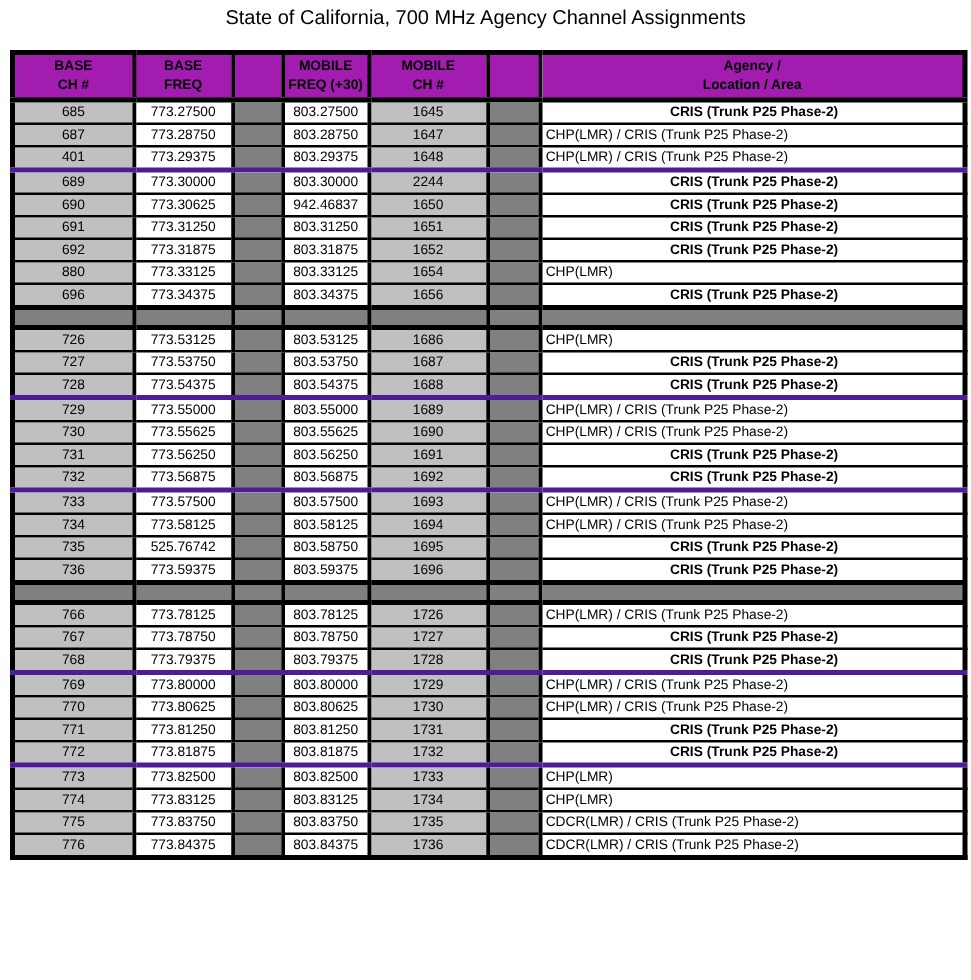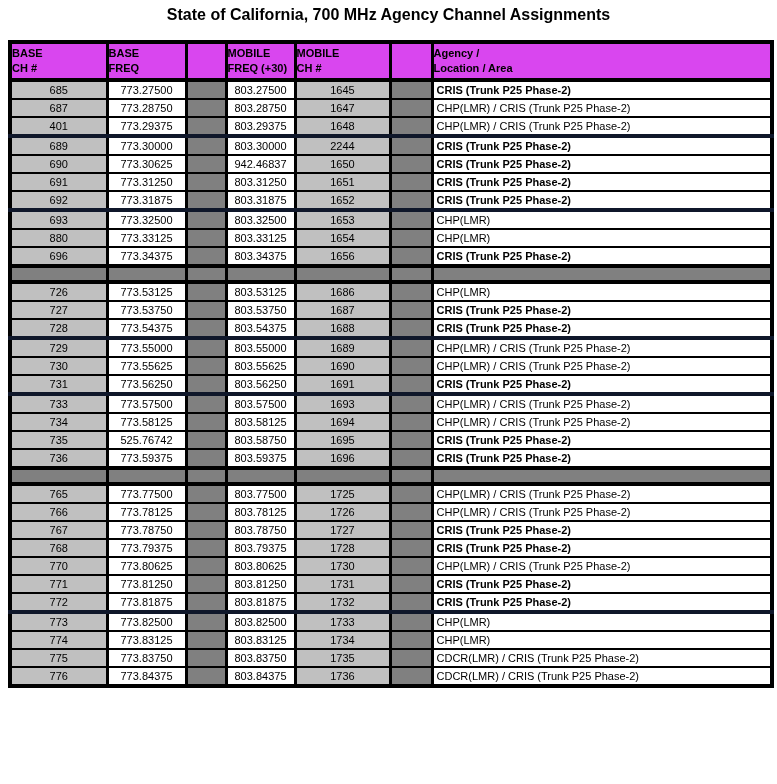--- a/index.html
+++ b/index.html
@@ -7,36 +7,36 @@
     padding: 0;
     background: #ffffff;
     width: 777px;
     height: 784px;
     font-family: "Liberation Sans", sans-serif;
     color: #000;
   }
   .title {
     text-align: center;
     font-size: 16px;
-    font-weight: 700;
+    font-weight: 400;
     padding-top: 6px;
     letter-spacing: 0px;
   }
   table.assign {
     border-collapse: collapse;
     table-layout: fixed;
     width: 762px;
     margin: 16px 0 0 8px;
     border: 4px solid #000;
   }
   th {
-    background: #d946ef;
+    background: #a21caf;
     font-size: 11px;
     font-weight: bold;
-    text-align: left;
+    text-align: center;
     vertical-align: middle;
     border-left: 3px solid #000;
     border-right: 3px solid #000;
     border-top: 4px solid #000;
     border-bottom: 4px solid #000;
     padding: 2px 0;
     line-height: 15px;
     overflow: hidden;
   }
   td {
@@ -54,22 +54,22 @@
     white-space: nowrap;
   }
   td.gray  { background: #C0C0C0; }
   td.white { background: #ffffff; }
   td.dark  { background: #808080; }
   td.agency {
     background: #ffffff;
     text-align: left;
     padding-left: 3px;
   }
-  td.agency.bold { font-weight: bold; }
-  tr.thick-top td { border-top: 4px solid #0f172a; }
+  td.agency.bold { font-weight: bold; text-align: center; }
+  tr.thick-top td { border-top: 4px solid #4c1d95; }
   tr.sep-row td {
     background: #808080;
     height: 12px;
     border-top: 4px solid #000;
     border-bottom: 4px solid #000;
   }
 </style>
 </head>
 <body>
 
@@ -174,29 +174,20 @@
       </tr>
       <tr>
         <td class="gray">692</td>
         <td class="white">773.31875</td>
         <td class="dark"></td>
         <td class="white">803.31875</td>
         <td class="gray">1652</td>
         <td class="dark"></td>
         <td class="agency bold">CRIS (Trunk P25 Phase-2)</td>
       </tr>
-      <tr class="thick-top">
-        <td class="gray">693</td>
-        <td class="white">773.32500</td>
-        <td class="dark"></td>
-        <td class="white">803.32500</td>
-        <td class="gray">1653</td>
-        <td class="dark"></td>
-        <td class="agency">CHP(LMR)</td>
-      </tr>
       <tr>
         <td class="gray">880</td>
         <td class="white">773.33125</td>
         <td class="dark"></td>
         <td class="white">803.33125</td>
         <td class="gray">1654</td>
         <td class="dark"></td>
         <td class="agency">CHP(LMR)</td>
       </tr>
       <tr>
@@ -264,20 +255,29 @@
       </tr>
       <tr>
         <td class="gray">731</td>
         <td class="white">773.56250</td>
         <td class="dark"></td>
         <td class="white">803.56250</td>
         <td class="gray">1691</td>
         <td class="dark"></td>
         <td class="agency bold">CRIS (Trunk P25 Phase-2)</td>
       </tr>
+      <tr>
+        <td class="gray">732</td>
+        <td class="white">773.56875</td>
+        <td class="dark"></td>
+        <td class="white">803.56875</td>
+        <td class="gray">1692</td>
+        <td class="dark"></td>
+        <td class="agency bold">CRIS (Trunk P25 Phase-2)</td>
+      </tr>
       <tr class="thick-top">
         <td class="gray">733</td>
         <td class="white">773.57500</td>
         <td class="dark"></td>
         <td class="white">803.57500</td>
         <td class="gray">1693</td>
         <td class="dark"></td>
         <td class="agency">CHP(LMR) / CRIS (Trunk P25 Phase-2)</td>
       </tr>
       <tr>
@@ -310,29 +310,20 @@
       <tr class="sep-row">
         <td class="dark"></td>
         <td class="dark"></td>
         <td class="dark"></td>
         <td class="dark"></td>
         <td class="dark"></td>
         <td class="dark"></td>
         <td class="dark"></td>
       </tr>
       <tr>
-        <td class="gray">765</td>
-        <td class="white">773.77500</td>
-        <td class="dark"></td>
-        <td class="white">803.77500</td>
-        <td class="gray">1725</td>
-        <td class="dark"></td>
-        <td class="agency">CHP(LMR) / CRIS (Trunk P25 Phase-2)</td>
-      </tr>
-      <tr>
         <td class="gray">766</td>
         <td class="white">773.78125</td>
         <td class="dark"></td>
         <td class="white">803.78125</td>
         <td class="gray">1726</td>
         <td class="dark"></td>
         <td class="agency">CHP(LMR) / CRIS (Trunk P25 Phase-2)</td>
       </tr>
       <tr>
         <td class="gray">767</td>
@@ -344,20 +335,29 @@
         <td class="agency bold">CRIS (Trunk P25 Phase-2)</td>
       </tr>
       <tr>
         <td class="gray">768</td>
         <td class="white">773.79375</td>
         <td class="dark"></td>
         <td class="white">803.79375</td>
         <td class="gray">1728</td>
         <td class="dark"></td>
         <td class="agency bold">CRIS (Trunk P25 Phase-2)</td>
+      </tr>
+      <tr class="thick-top">
+        <td class="gray">769</td>
+        <td class="white">773.80000</td>
+        <td class="dark"></td>
+        <td class="white">803.80000</td>
+        <td class="gray">1729</td>
+        <td class="dark"></td>
+        <td class="agency">CHP(LMR) / CRIS (Trunk P25 Phase-2)</td>
       </tr>
       <tr>
         <td class="gray">770</td>
         <td class="white">773.80625</td>
         <td class="dark"></td>
         <td class="white">803.80625</td>
         <td class="gray">1730</td>
         <td class="dark"></td>
         <td class="agency">CHP(LMR) / CRIS (Trunk P25 Phase-2)</td>
       </tr>

